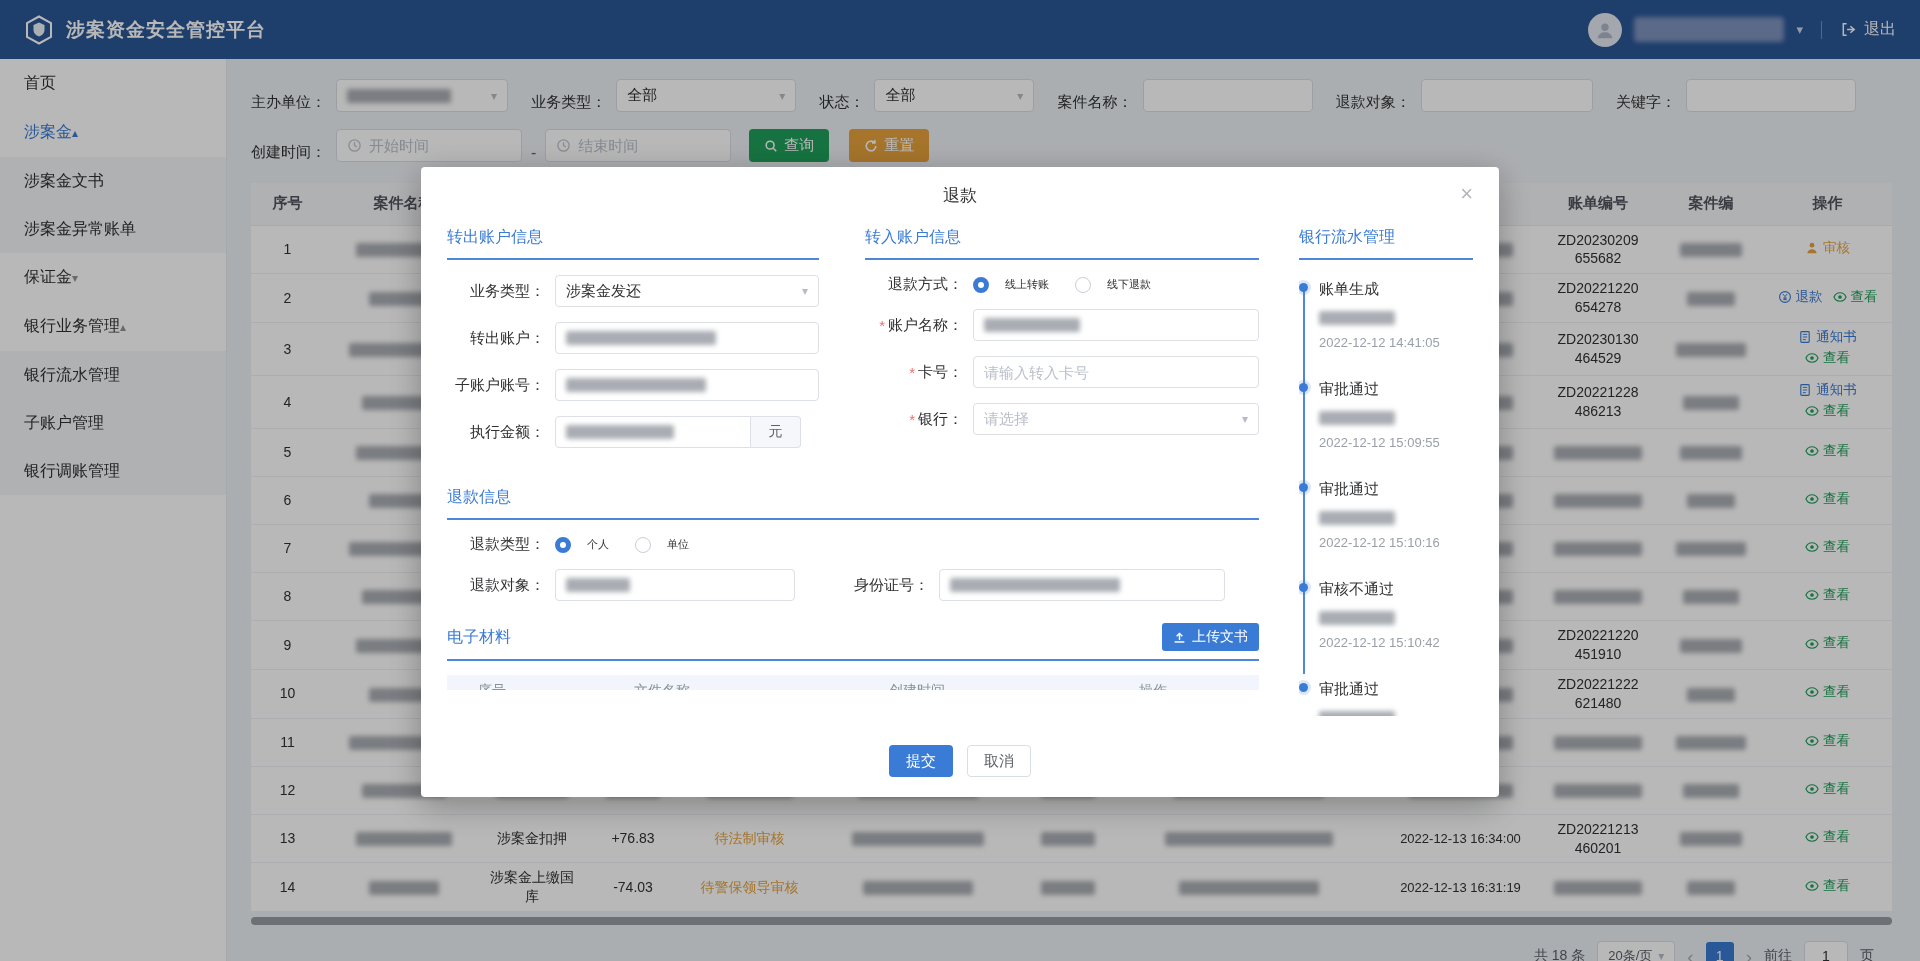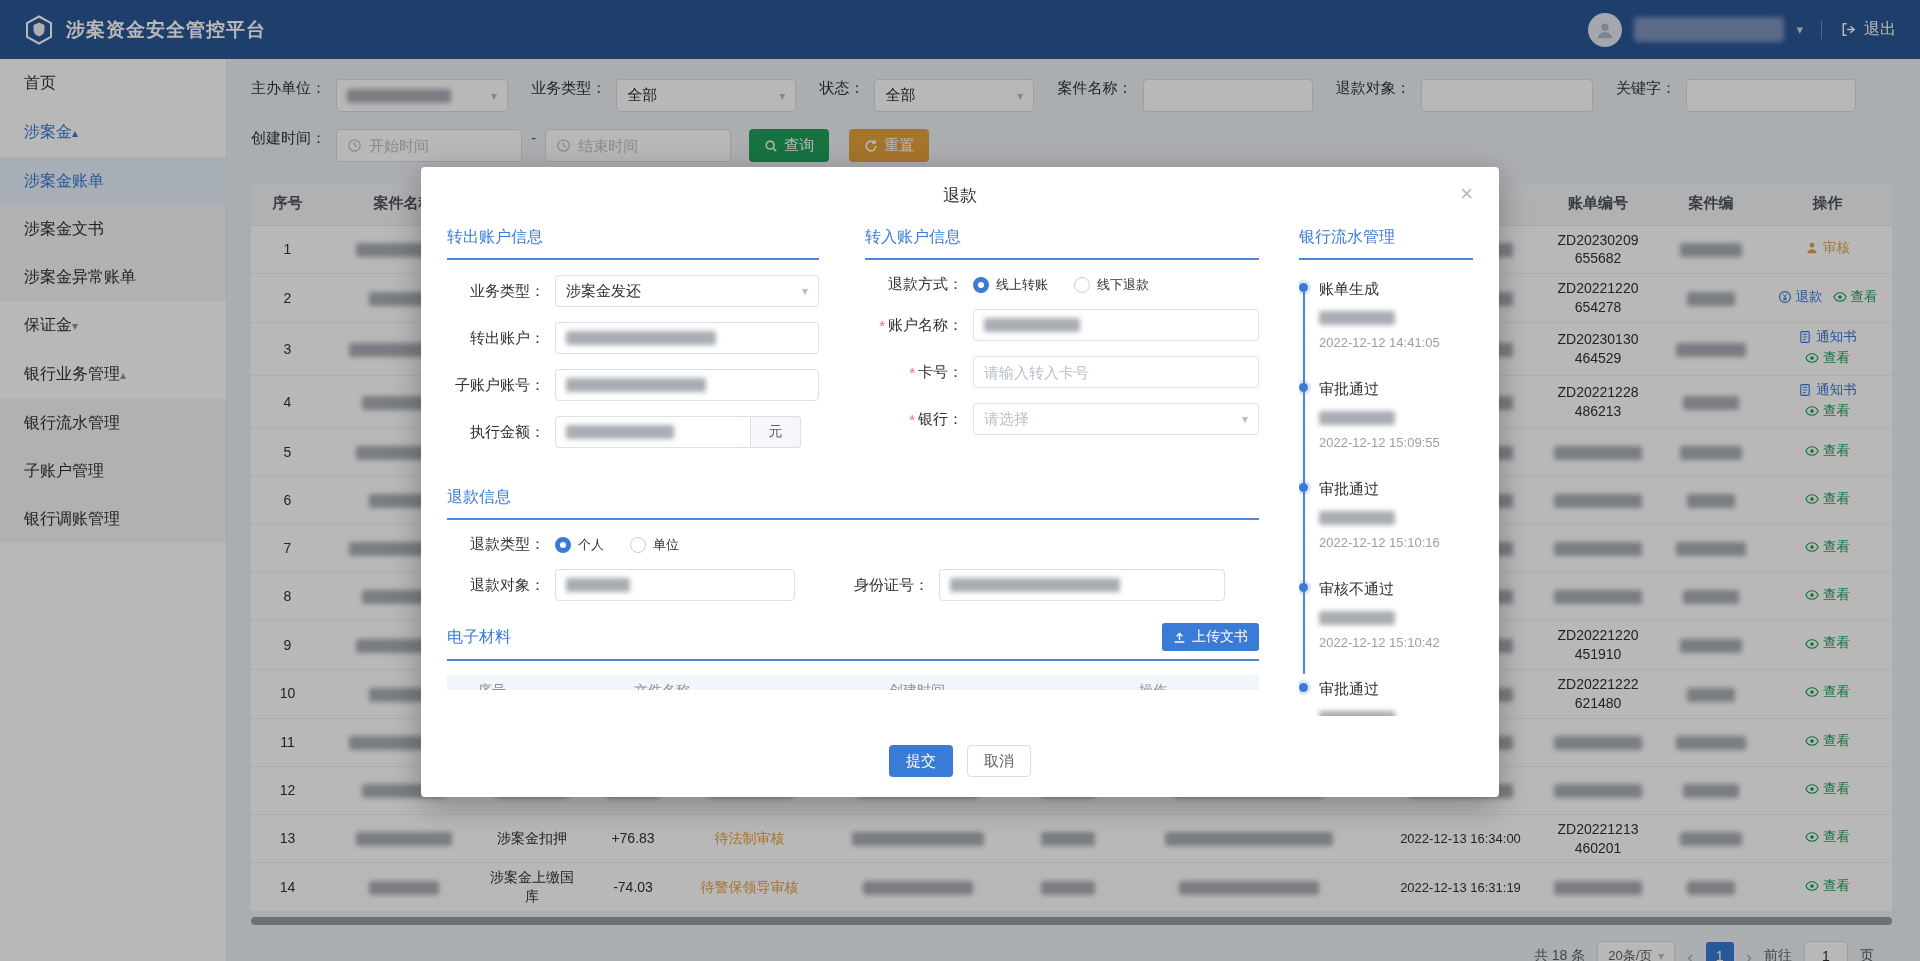--- a/index.html
+++ b/index.html
@@ -31,21 +31,21 @@
 .side-children{background:#f4f5f7}
 .side-child{height:48px;display:flex;align-items:center;padding-left:24px;cursor:pointer;color:#303133}
 .side-child.active{background:#e9f1fb;color:#3a7bd5}
 
 .main{flex:1;display:flex;flex-direction:column;background:#eef1f5;overflow:hidden}
 
 
 .filters{padding:20px 64px 4px 24px}
 .f-row{display:flex;align-items:center;margin-bottom:17px}
 .f-row.first{justify-content:space-between}
-.f-group{display:flex;align-items:flex-start}
+.f-group{display:flex;align-items:flex-end}
 .f-label{font-size:15px;white-space:nowrap;margin-right:10px}
 .ctl{height:33px;background:#fff;border:1px solid #d9dde4;border-radius:4px;display:flex;align-items:center;padding:0 10px;font-size:15px;cursor:pointer}
 .ctl .val{flex:1;text-align:left}
 .sel-caret{margin-left:auto;color:#b6bcc6;font-size:12px;padding-left:6px}
 .ph{color:#b9bfc9}
 .bare{border:none;outline:none;flex:1;min-width:0;font-size:15px;color:#303133;background:transparent;font-family:inherit}
 .bare::placeholder{color:#b9bfc9}
 .dash{margin:0 9px;color:#606266}
 .btn{height:33px;border:none;border-radius:4px;color:#fff;font-size:15px;display:flex;align-items:center;gap:6px;padding:0 15px;cursor:pointer;font-family:inherit}
 .btn.search{background:#1fa05a;margin-left:18px}
@@ -91,21 +91,21 @@
 .col-l{width:372px}
 .col-r{width:394px}
 .f-line{display:flex;align-items:center;margin:15px 0}
 .m-label{width:108px;text-align:right;font-size:15px;color:#303133;flex-shrink:0;padding-right:10px;white-space:nowrap;display:flex;justify-content:flex-end;align-items:center}
 .req{color:#f56c6c;margin-right:3px;font-style:normal}
 .m-ctl{height:32px;border:1px solid #dcdfe6;border-radius:4px;background:#fff;display:flex;align-items:center;padding:0 10px;font-size:15px;flex:1;cursor:pointer}
 .m-ctl.fixed{flex:none}
 .m-ctl.amount{flex:none;width:196px;border-radius:4px 0 0 4px}
 .suffix{height:32px;width:50px;border:1px solid #dcdfe6;border-left:none;border-radius:0 4px 4px 0;background:#f5f7fa;display:flex;align-items:center;justify-content:center;color:#606266;font-size:14px}
 .radios{display:flex;align-items:center}
-.radio{display:inline-flex;align-items:center;gap:7px;margin-right:26px;font-size:13px;cursor:pointer}
+.radio{display:inline-flex;align-items:center;gap:16px;margin-right:26px;font-size:11px;cursor:pointer}
 .radio em{font-style:normal}
 .rdot{width:16px;height:16px;border-radius:50%;border:1px solid #c9ced6;background:#fff;flex-shrink:0}
 .rdot.on{border:5px solid #3a7bd5}
 .refund-sec{margin-top:24px}
 .mat-sec{margin-top:22px}
 .mat-title-row{display:flex;align-items:center;justify-content:space-between;padding-bottom:8px;border-bottom:2px solid #4d87d9}
 .upload-btn{height:28px;background:#3a7bd5;color:#fff;border:none;border-radius:3px;font-size:14px;display:flex;align-items:center;gap:6px;padding:0 11px;cursor:pointer;font-family:inherit}
 .mat-head{margin-top:14px;height:15px;overflow:hidden;background:#f2f6fc;display:flex}
 .mat-head span{line-height:30px;font-size:14px;color:#8a909a;text-align:center;flex-shrink:0}
 .flow-steps{position:relative;margin-top:20px;padding-left:20px;height:436px;overflow:hidden}
@@ -160,23 +160,20 @@
     <aside class="sidebar">
       <nav>
           <div class="side-item">
             <span>首页</span>
           </div>
           <div class="side-item blue">
             <span>涉案金</span>
             <span class="side-caret">▴</span>
           </div>
           <div class="side-children">
-            <div class="side-child active">
-              <span>涉案金账单</span>
-            </div>
             <div class="side-child">
               <span>涉案金文书</span>
             </div>
             <div class="side-child">
               <span>涉案金异常账单</span>
             </div>
           </div>
           <div class="side-item">
             <span>保证金</span>
             <span class="side-caret">▾</span>

